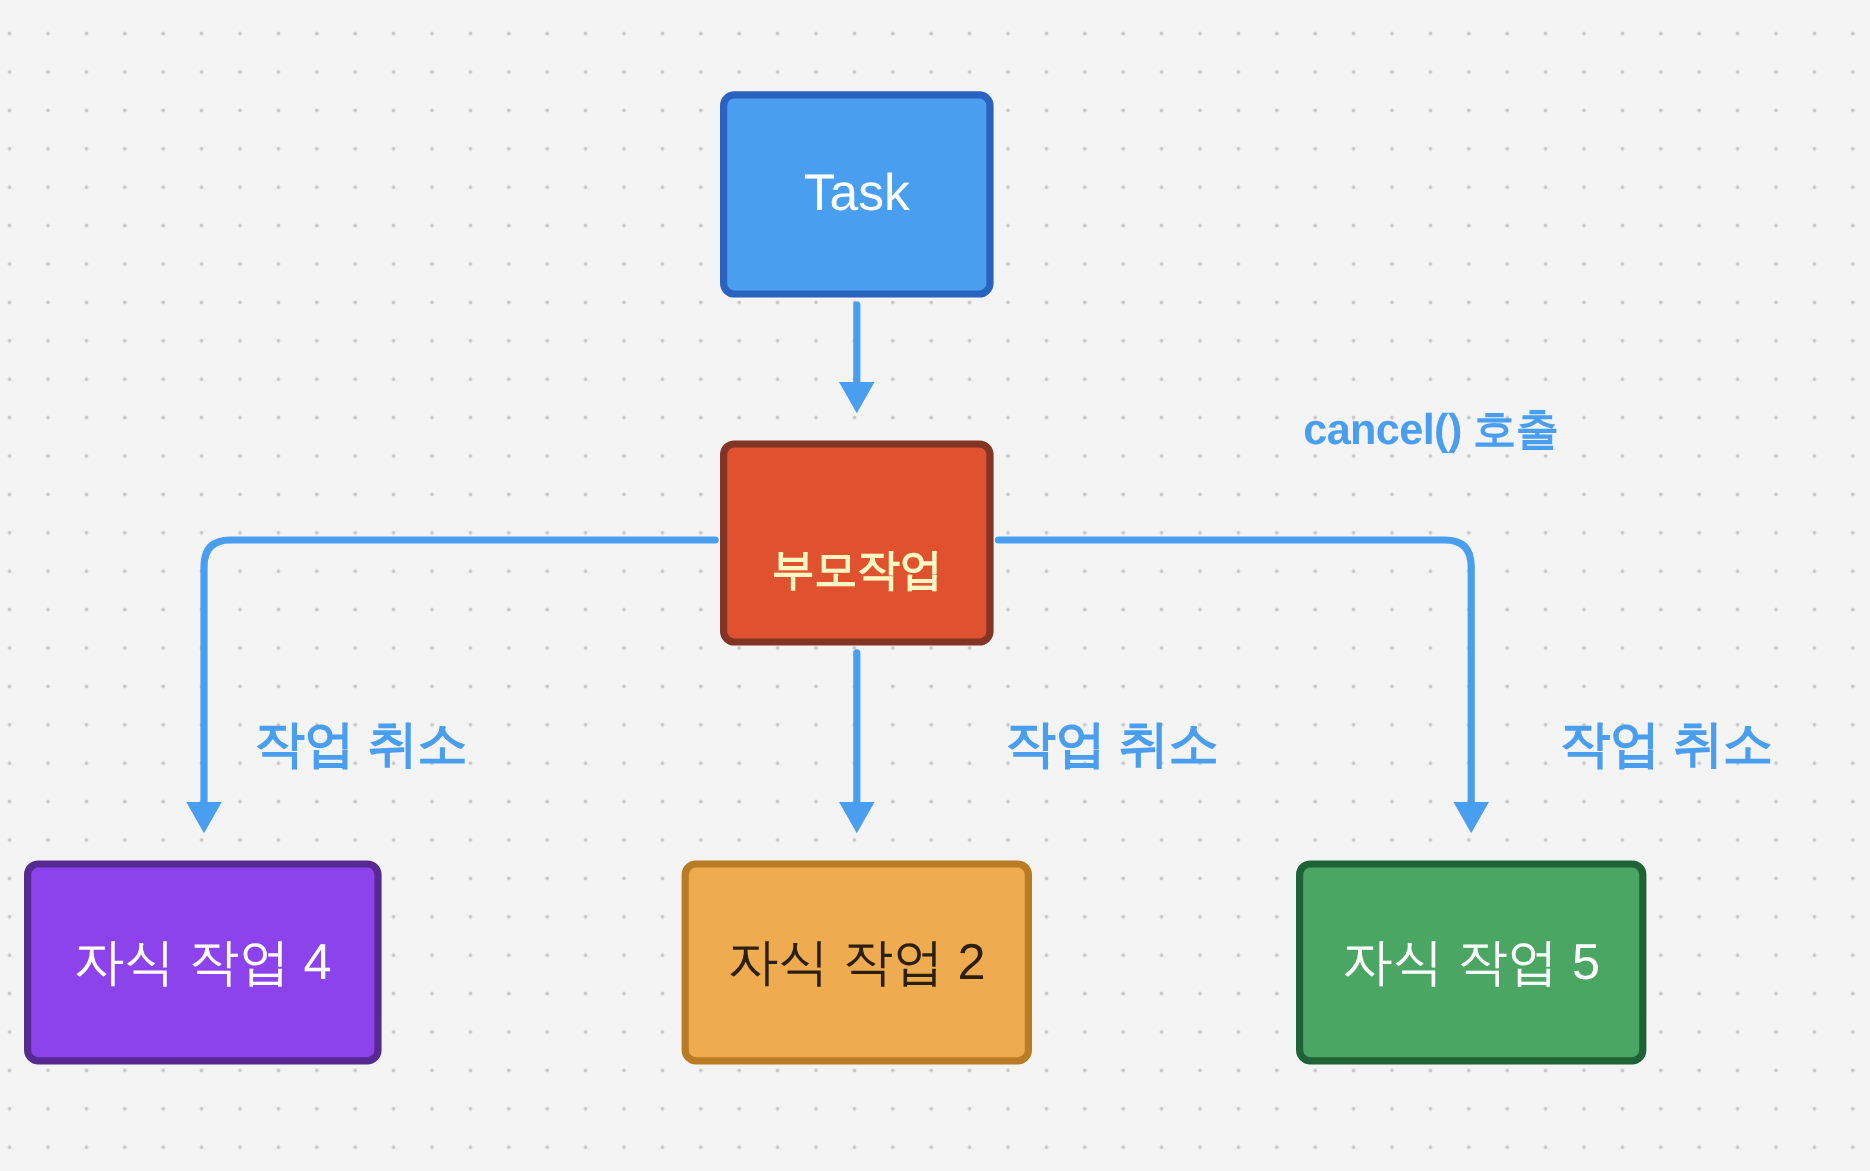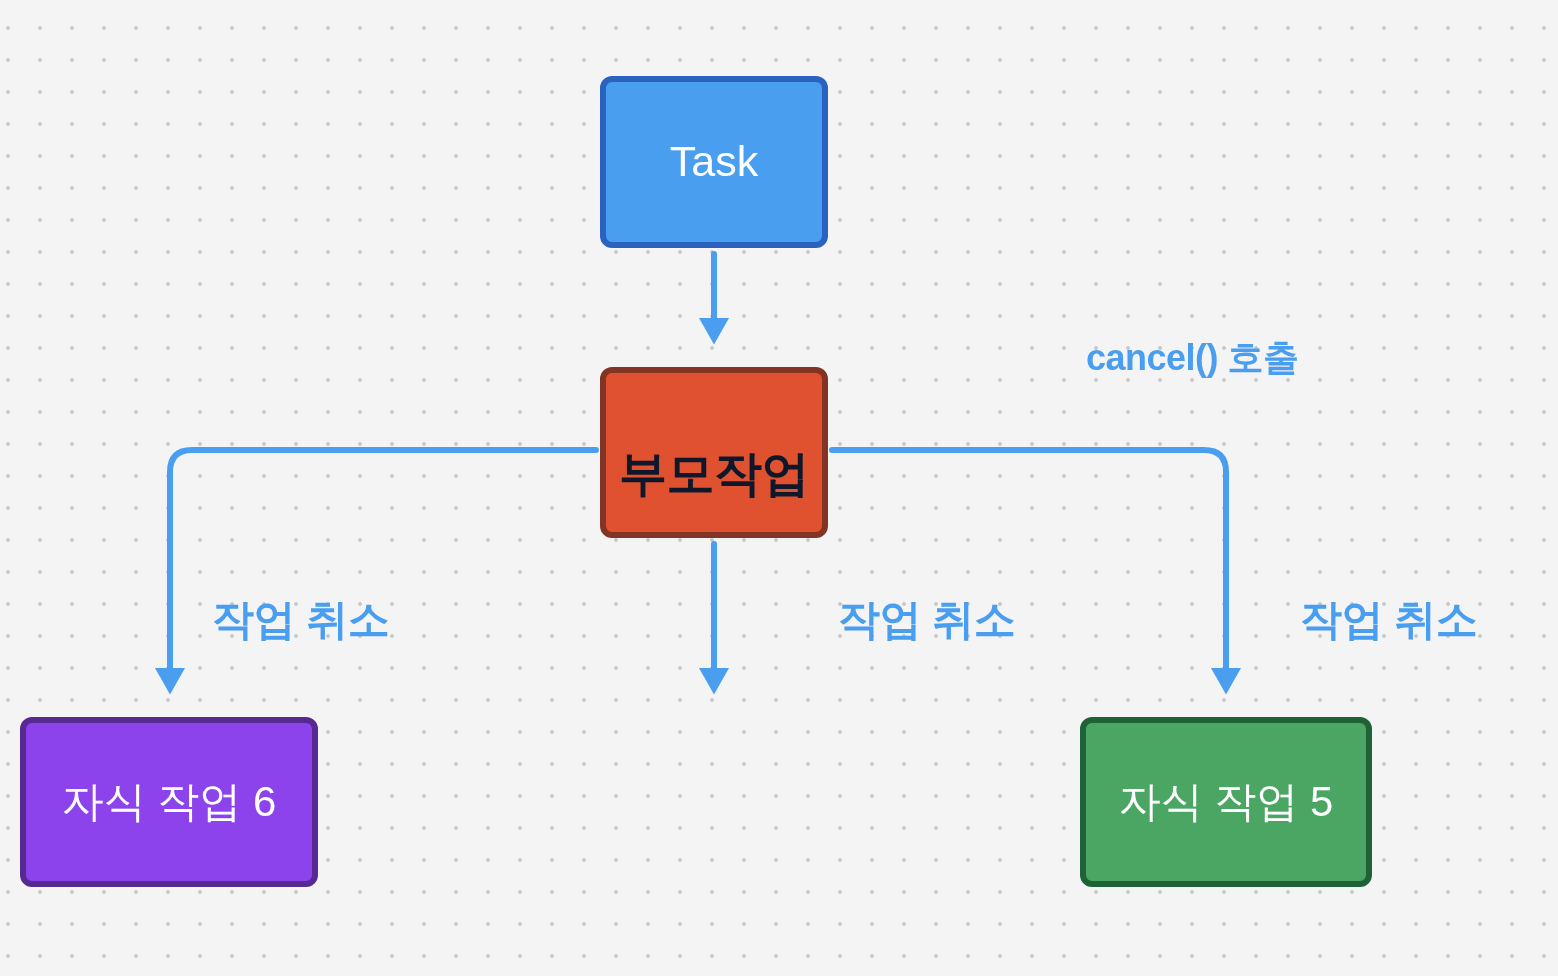--- a/index.html
+++ b/index.html
@@ -56,22 +56,22 @@
   }
 
   
   #node-parent {
     left: 600px; top: 367px;
     width: 228px; height: 171px;
     background: #e0512f;
     border-color: #833525;
   }
   #node-parent .node-label {
-    color: #0f172a;
-    font-size: 48px;
+    color: #fef9c3;
+    font-size: 36px;
     font-weight: 700;
     letter-spacing: -0.5px;
     margin-top: 44px;
   }
 
   
   #node-child1 {
     left: 20px; top: 717px;
     width: 298px; height: 170px;
     background: #8c43ec;
@@ -150,23 +150,26 @@
 
   <div class="node" id="node-task">
     <span class="node-label">Task</span>
   </div>
 
   <div class="node" id="node-parent">
     <span class="node-label">부모작업</span>
   </div>
 
   <div class="node" id="node-child1">
-    <span class="node-label">자식 작업 6</span>
+    <span class="node-label">자식 작업 4</span>
   </div>
 
+  <div class="node" id="node-child2">
+    <span class="node-label">자식 작업 2</span>
+  </div>
 
   <div class="node" id="node-child3">
     <span class="node-label">자식 작업 5</span>
   </div>
 
   <div class="edge-label" id="label-cancel">cancel() 호출</div>
 
   <div class="edge-label" id="label-cancel-left">작업 취소</div>
 
   <div class="edge-label" id="label-cancel-mid">작업 취소</div>

